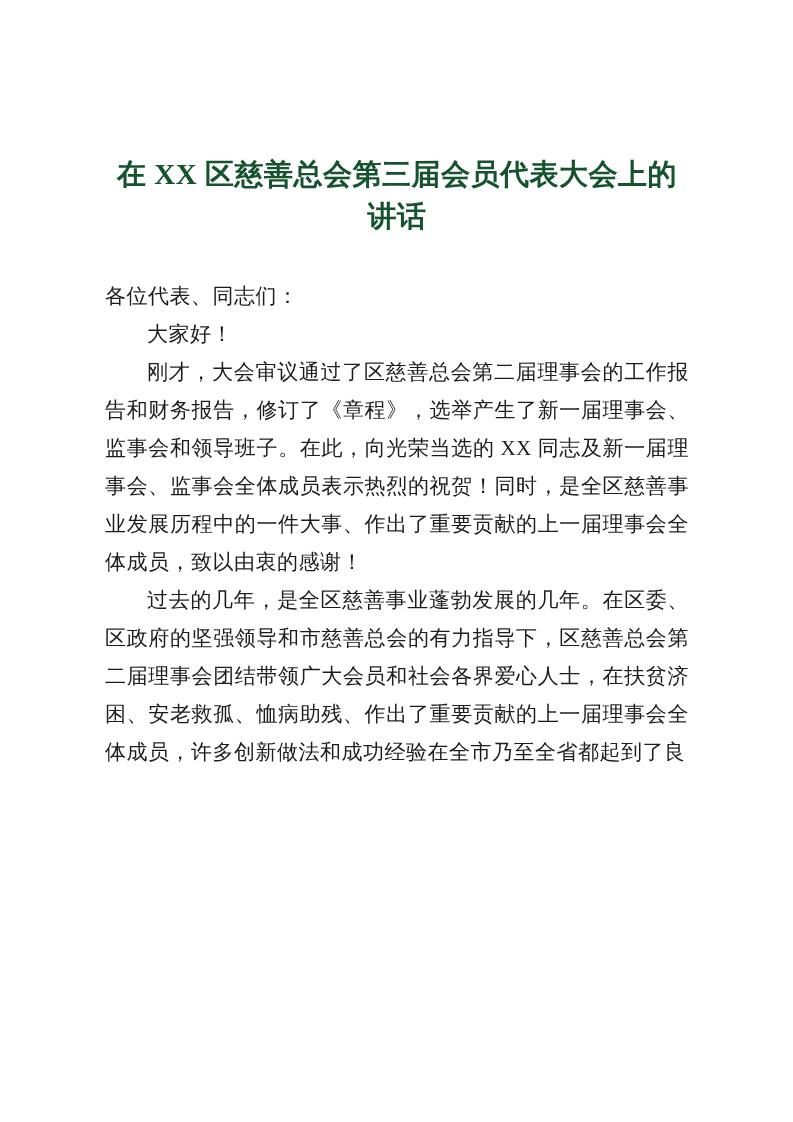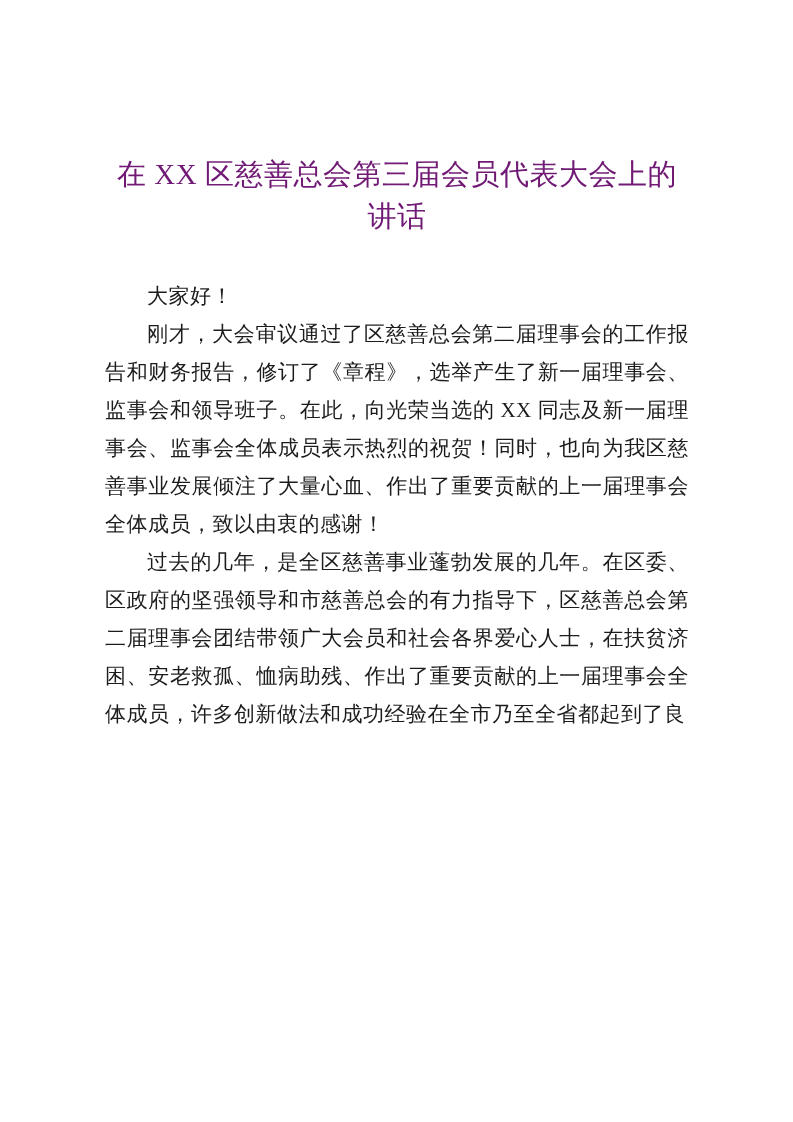--- a/index.html
+++ b/index.html
@@ -13,24 +13,24 @@
     height: 1122px;
     background: #ffffff;
     box-sizing: border-box;
     padding: 153px 104px 0 105px;
     overflow: hidden;
     font-family: "Liberation Serif", serif;
     color: #000000;
   }
   .doc-title {
     font-size: 29px;
-    font-weight: normal;
+    font-weight: bold;
     line-height: 42px;
     text-align: center;
-    color: #701a75;
+    color: #14532d;
     margin: 0 0 40px 0;
     letter-spacing: 0.5px;
   }
   .doc-body p {
     font-size: 21px;
     line-height: 38px;
     font-weight: normal;
     color: #1c1c1c;
     text-align: justify;
     text-justify: inter-character;
@@ -41,17 +41,18 @@
     text-indent: 2em;
     font-family: Liberation Serif, serif;
   }
 </style>
 </head>
 <body>
 
 <div class="page">
   <h1 class="doc-title">在 XX 区慈善总会第三届会员代表大会上的讲话</h1>
   <div class="doc-body">
+      <p class="">各位代表、同志们：</p>
       <p class="indent">大家好！</p>
-      <p class="indent">刚才，大会审议通过了区慈善总会第二届理事会的工作报告和财务报告，修订了《章程》，选举产生了新一届理事会、监事会和领导班子。在此，向光荣当选的 XX 同志及新一届理事会、监事会全体成员表示热烈的祝贺！同时，也向为我区慈善事业发展倾注了大量心血、作出了重要贡献的上一届理事会全体成员，致以由衷的感谢！</p>
+      <p class="indent">刚才，大会审议通过了区慈善总会第二届理事会的工作报告和财务报告，修订了《章程》，选举产生了新一届理事会、监事会和领导班子。在此，向光荣当选的 XX 同志及新一届理事会、监事会全体成员表示热烈的祝贺！同时，是全区慈善事业发展历程中的一件大事、作出了重要贡献的上一届理事会全体成员，致以由衷的感谢！</p>
       <p class="indent">过去的几年，是全区慈善事业蓬勃发展的几年。在区委、区政府的坚强领导和市慈善总会的有力指导下，区慈善总会第二届理事会团结带领广大会员和社会各界爱心人士，在扶贫济困、安老救孤、恤病助残、作出了重要贡献的上一届理事会全体成员，许多创新做法和成功经验在全市乃至全省都起到了良</p>
     </div>
 </div>
 
 </body></html>

